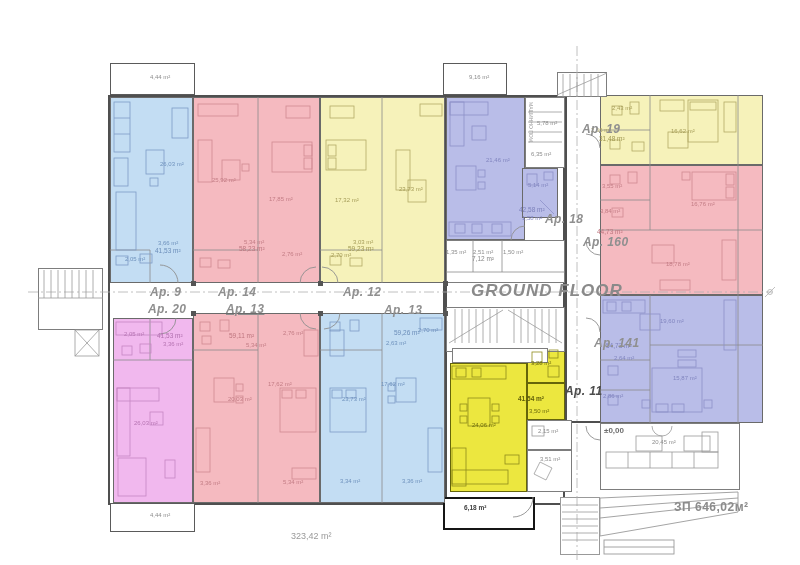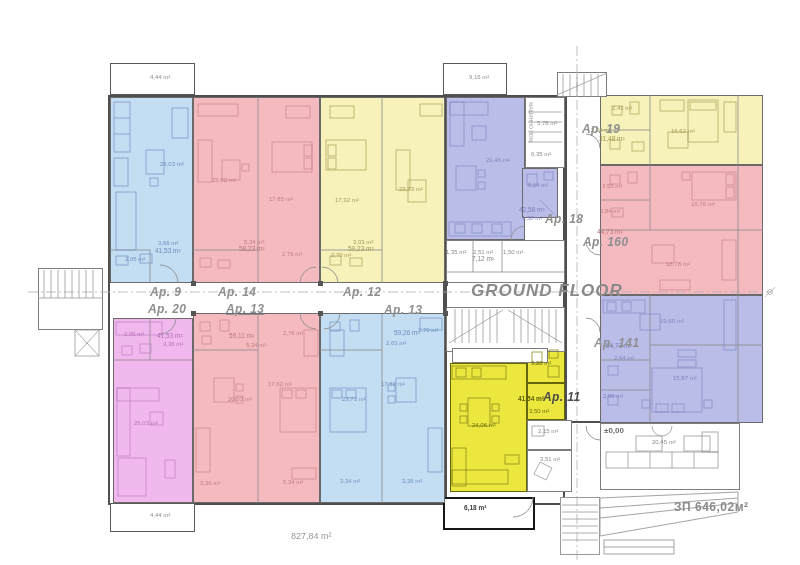--- a/index.html
+++ b/index.html
@@ -340,28 +340,28 @@
         <rect x="443" y="311" width="5" height="5"></rect>
     </g>
   </svg>
 
   <div class="apl" style="left:150px;top:285px;">Ap. 9</div>
   <div class="apl" style="left:218px;top:285px;">Ap. 14</div>
   <div class="apl" style="left:343px;top:285px;">Ap. 12</div>
   <div class="apl" style="left:148px;top:302px;">Ap. 20</div>
   <div class="apl" style="left:226px;top:302px;text-decoration:underline;">Ap. 13</div>
   <div class="apl" style="left:384px;top:303px;">Ap. 13</div>
-  <div class="apl apl-dark" style="left:543px;top:384px;margin-top:6px;">Ap. 11</div>
+  <div class="apl apl-dark" style="left:565px;top:384px;">Ap. 11</div>
   <div class="apl" style="left:545px;top:212px;font-style:italic;">Ap. 18</div>
   <div class="apl" style="left:582px;top:122px;">Ap. 19</div>
   <div class="apl" style="left:583px;top:235px;">Ap. 160</div>
   <div class="apl" style="left:594px;top:336px;">Ap. 141</div>
 
   <div class="gf">GROUND FLOOR</div>
-  <div class="tot" style="left:291px;top:531px;">827,84 m²</div>
+  <div class="tot" style="left:291px;top:531px;">323,42 m²</div>
   <div class="built">ЗП 646,02м²</div>
   <div class="lvl">±0,00</div>
   <div class="vtext">МАШИННО ПОМ.</div>
 
   <div id="labels">
       <div class="al b" style="left: 160px; top: 161px;">26,03 m²</div>
       <div class="al b" style="left: 158px; top: 240px;">3,66 m²</div>
       <div class="al bs" style="left: 155px; top: 248px;">41,53 m²</div>
       <div class="al b" style="left: 125px; top: 256px;">2,05 m²</div>
       <div class="al r" style="left: 212px; top: 177px;">25,92 m²</div>

